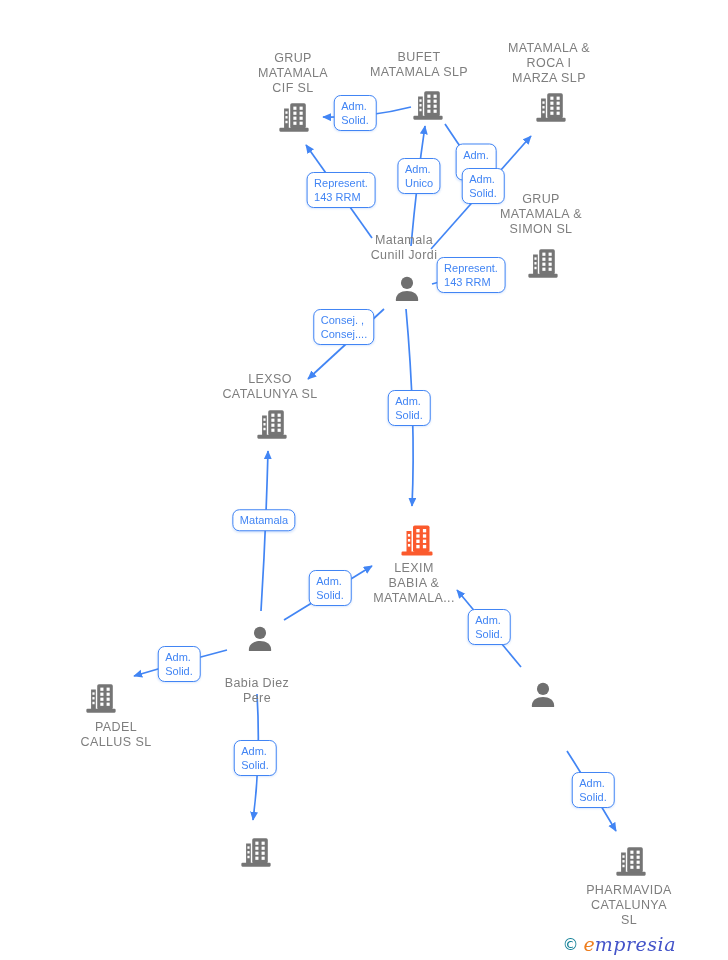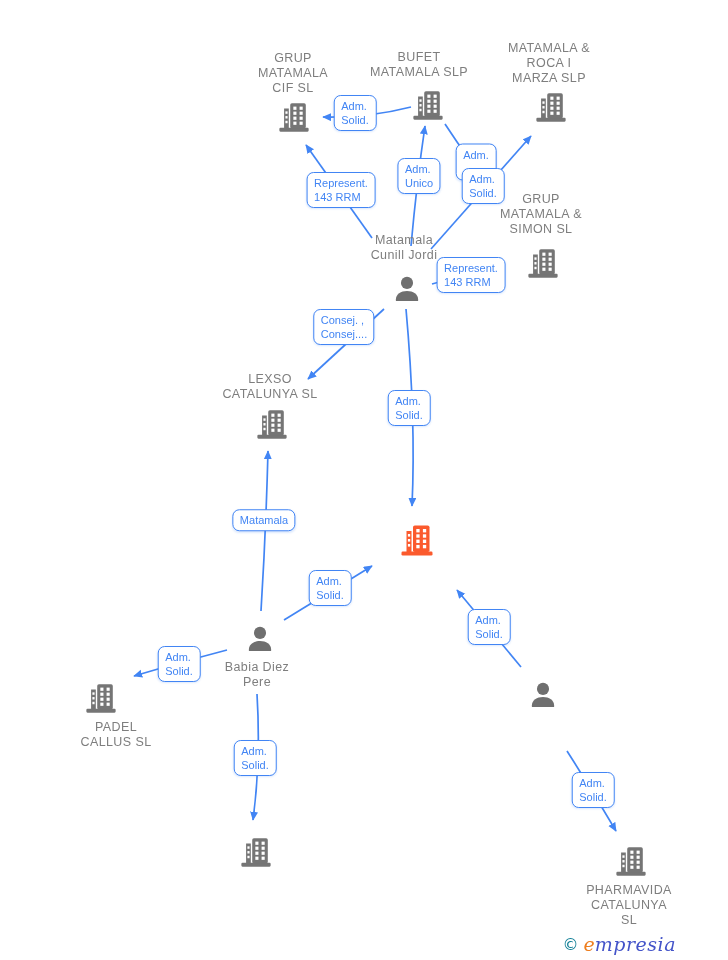--- a/index.html
+++ b/index.html
@@ -112,20 +112,23 @@
 
   <svg class="node-icon company" style="left:255px;top:407px" width="34" height="34">
       <use href="#ic-building"></use>
     </svg>
   <div class="node-label" style="left:270px;top:372px">LEXSO
 CATALUNYA  SL</div>
 
   <svg class="node-icon company-hl" style="left:399px;top:522px" width="36" height="36">
       <use href="#ic-building"></use>
     </svg>
+  <div class="node-label" style="left:414px;top:561px">LEXIM
+BABIA &amp;
+MATAMALA...</div>
 
   <svg class="node-icon company" style="left:84px;top:681px" width="34" height="34">
       <use href="#ic-building"></use>
     </svg>
   <div class="node-label" style="left:116px;top:720px">PADEL
 CALLUS  SL</div>
 
   <svg class="node-icon company" style="left:239px;top:835px" width="34" height="34">
       <use href="#ic-building"></use>
     </svg>
@@ -138,21 +141,21 @@
 
   <svg class="node-icon person" style="left:391px;top:274px" width="32" height="32">
       <use href="#ic-person"></use>
     </svg>
   <div class="node-label" style="left:404px;top:233px">Matamala
 Cunill Jordi</div>
 
   <svg class="node-icon person" style="left:244px;top:624px" width="32" height="32">
       <use href="#ic-person"></use>
     </svg>
-  <div class="node-label" style="left:257px;top:660px">Babia Diez
+  <div class="node-label" style="left:257px;top:676px">Babia Diez
 Pere</div>
 
   <svg class="node-icon person" style="left:527px;top:680px" width="32" height="32">
       <use href="#ic-person"></use>
     </svg>
 
   <div class="elabel under" style="left:476px;top:162px;height:30px">Adm.</div>
   <div class="elabel" style="left:355px;top:113px">Adm.
 Solid.</div>
   <div class="elabel" style="left:341px;top:190px">Represent.

